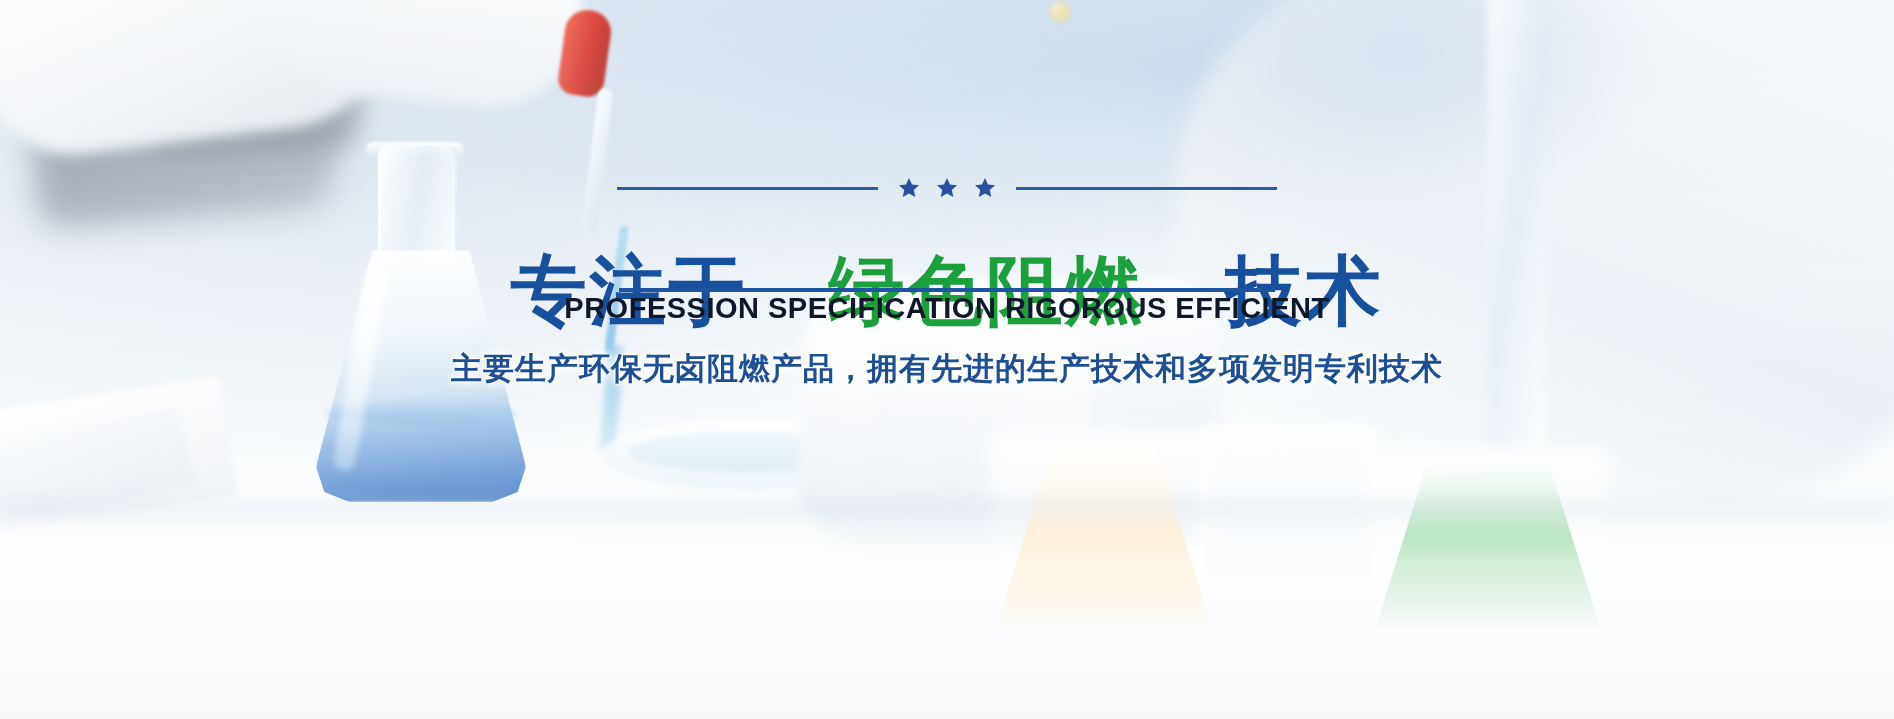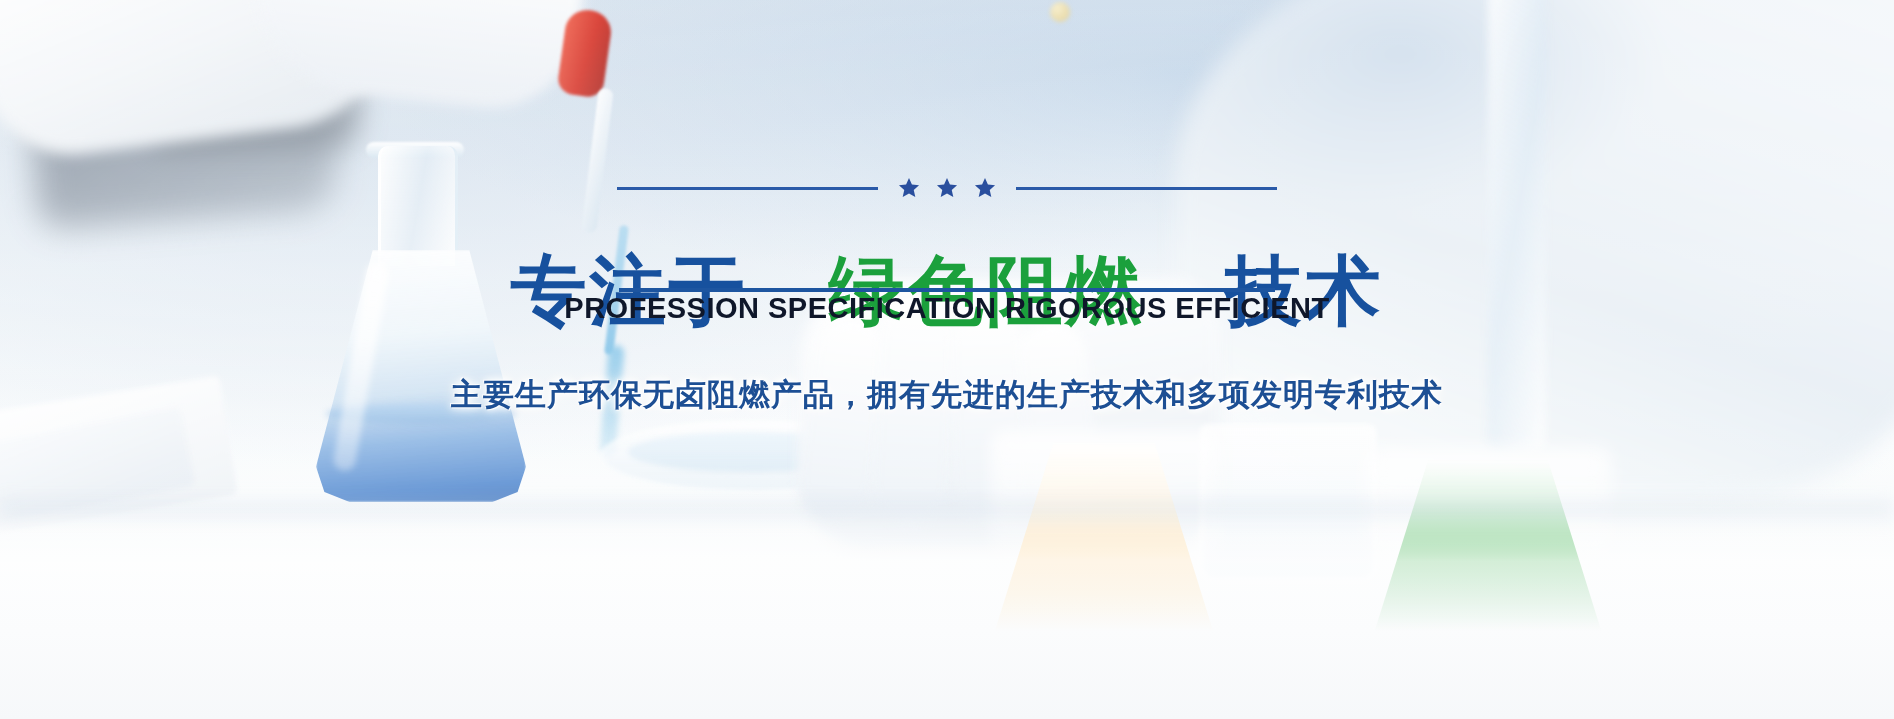--- a/index.html
+++ b/index.html
@@ -229,21 +229,21 @@
 
   .underline{
     position:absolute;top:288px;left:50%;transform:translateX(-50%);
     width:656px;height:4px;background:#1d55a0;
   }
   .sub-en{
     position:absolute;top:292px;left:50%;transform:translateX(-50%);
     font-size:29px;font-weight:bold;color:#0f172a;letter-spacing:.5px;white-space:nowrap;
   }
   .tagline{
-    position:absolute;top:374px;left:50%;transform:translateX(-50%);
+    position:absolute;top:348px;left:50%;transform:translateX(-50%);
     font-size:31px;font-weight:bold;color:#1d4f94;letter-spacing:1px;white-space:nowrap;
     font-family:"DejaVu Sans","Liberation Sans",sans-serif;
     text-shadow:0 0 6px #fff,0 0 10px #fff,0 0 16px rgba(255,255,255,.95),
                 1px 1px 0 rgba(255,255,255,.9),-1px -1px 0 rgba(255,255,255,.9);
   }
 </style>
 </head>
 <body>
 
 <div class="banner">

